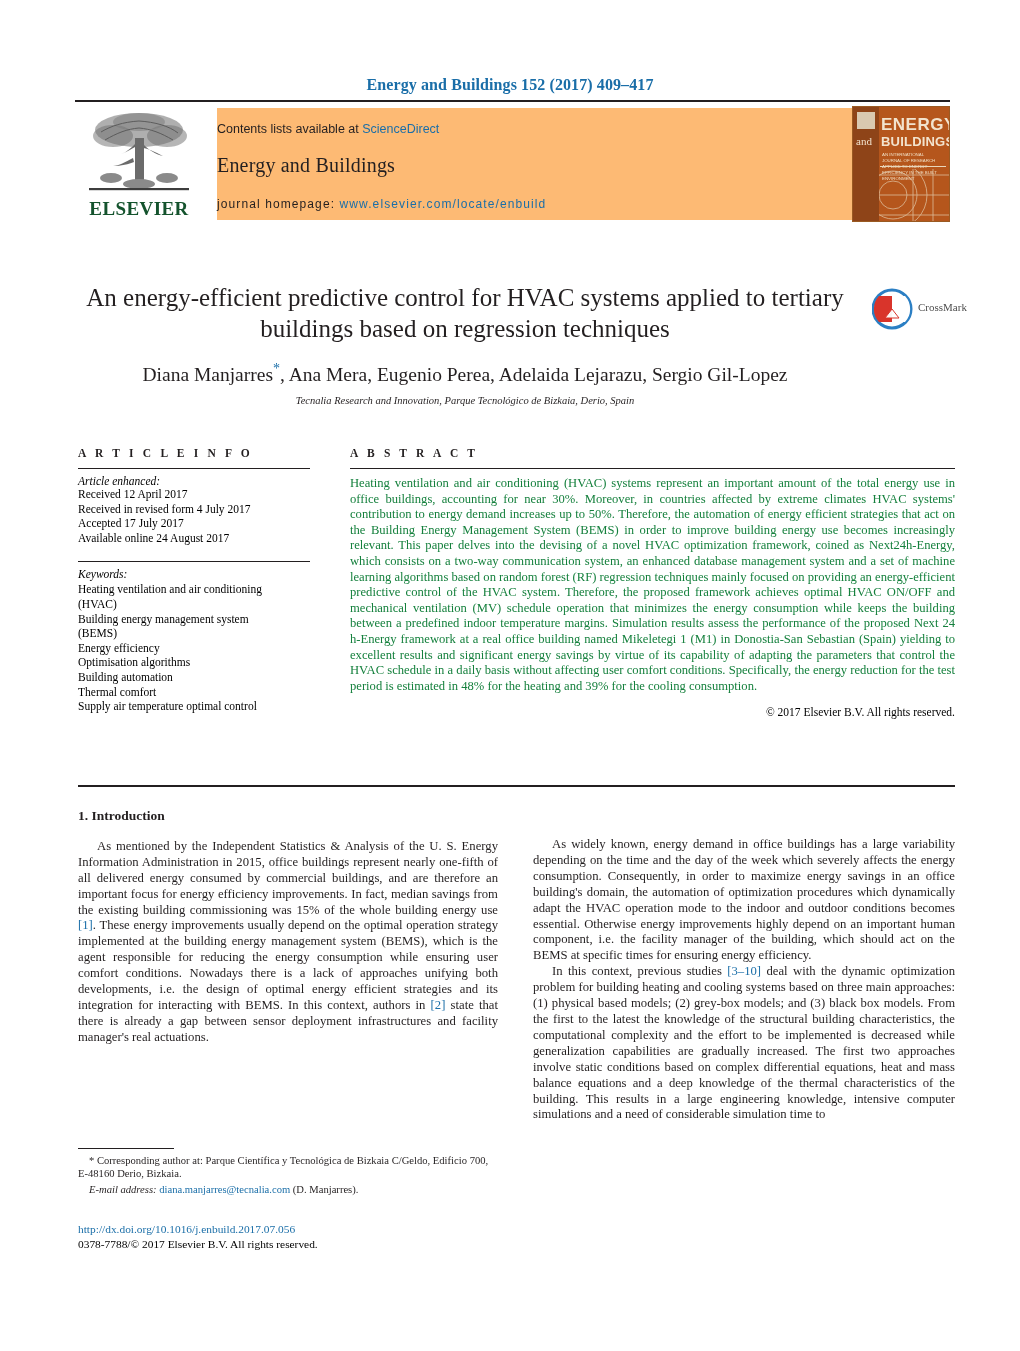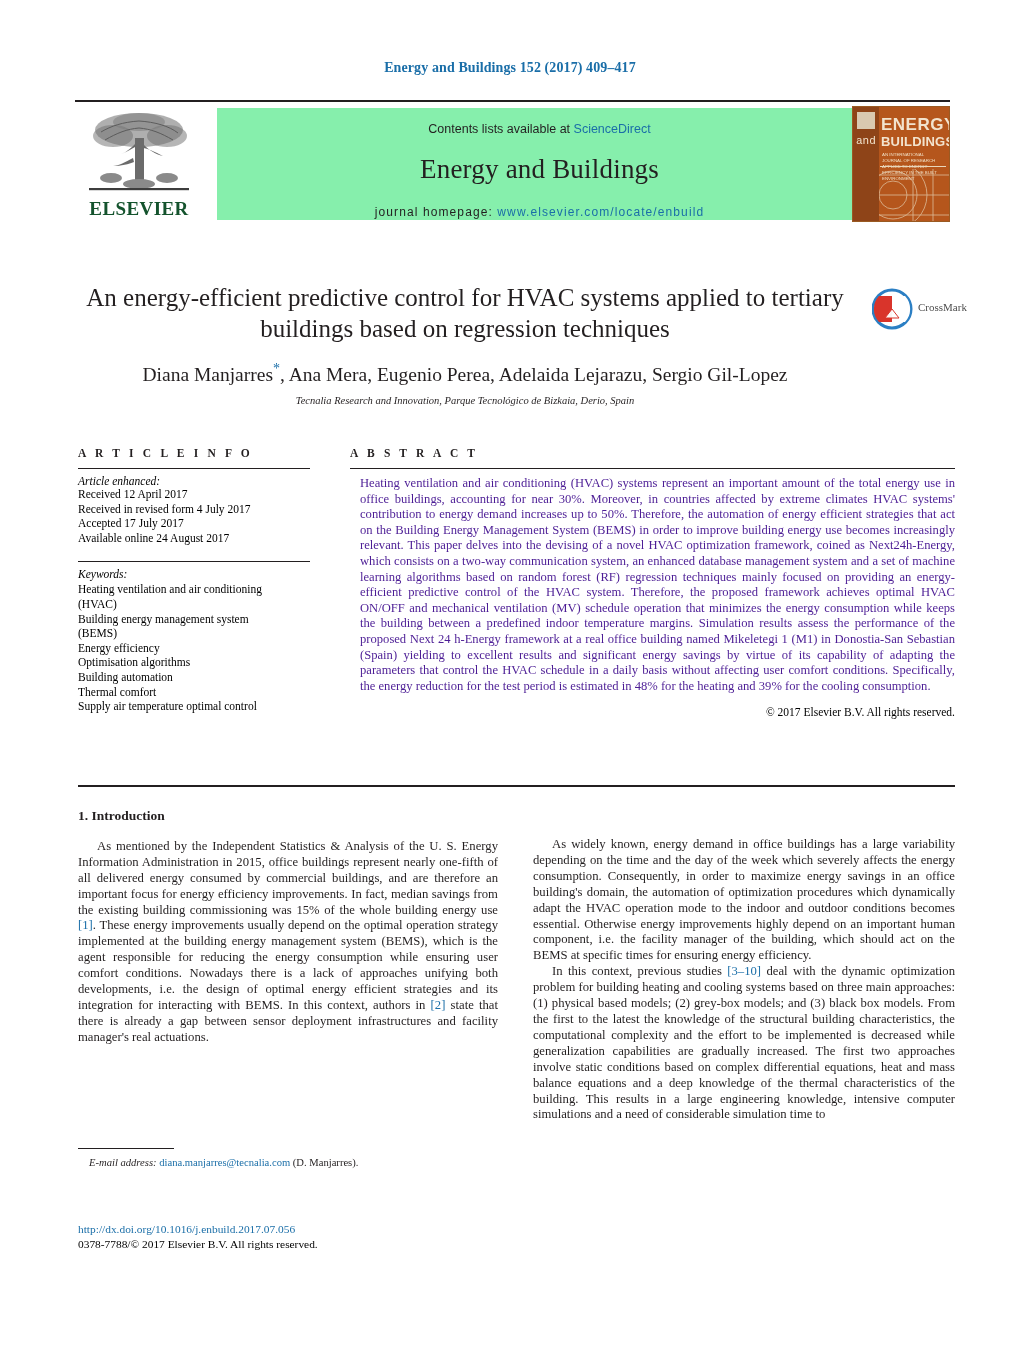--- a/index.html
+++ b/index.html
@@ -18,24 +18,24 @@
   .page {
     position: absolute;
     left: 0; top: 0;
     width: 1020px;
     height: 1351px;
   }
 
   
   .runhead {
     position: absolute;
-    left: 0; top: 60px;
+    left: 0; top: 76px;
     width: 1020px;
     text-align: center;
-    font-size: 14px;
+    font-size: 16px;
     font-weight: bold;
     color: #1a6ea8;
     letter-spacing: .1px;
   }
 
   
   .masthead {
     position: absolute;
     left: 75px; top: 100px;
     width: 875px;
@@ -61,36 +61,36 @@
     font-size: 19px;
     font-weight: bold;
     letter-spacing: .4px;
     color: #14532d;
   }
   .band {
     position: absolute;
     left: 142px; top: 6px;
     width: 645px;
     height: 112px;
-    background: #86efac;
-    text-align: center;
+    background: #fdba74;
+    text-align: left;
   }
   .band .contents {
     margin-top: 14px;
     font-family: "Liberation Sans", sans-serif;
     font-size: 12.5px;
     color: #231f20;
   }
   .band .contents .sd {
     color: #1a6ea8;
   }
   .band .jtitle {
     margin-top: 18px;
     font-family: "Liberation Serif", serif;
-    font-size: 27px;
+    font-size: 20px;
     color: #231f20;
     letter-spacing: .2px;
   }
   .band .homepage {
     margin-top: 20px;
     font-family: "Liberation Sans", sans-serif;
     font-size: 12px;
     letter-spacing: 1.1px;
     color: #231f20;
   }
@@ -114,21 +114,21 @@
     background: #d9c9b0;
   }
   .cover .cov-energy {
     position: absolute; left: 28px; top: 8px;
     font-family: "Liberation Sans", sans-serif;
     font-size: 17px; font-weight: bold;
     color: #f2e3cd; letter-spacing: .5px;
   }
   .cover .cov-and {
     position: absolute; left: 3px; top: 28px;
-    font-family: Liberation Mono, monospace;
+    font-family: Liberation Serif, serif;
     font-size: 11px; color: #f2e3cd;
   }
   .cover .cov-build {
     position: absolute; left: 28px; top: 27px;
     font-family: "Liberation Sans", sans-serif;
     font-size: 13px; font-weight: bold;
     color: #f2e3cd; letter-spacing: .2px;
   }
   .cover .cov-sub {
     position: absolute; left: 29px; top: 45px;
@@ -214,22 +214,21 @@
   }
   .abscol .rule {
     border-top: 1.6px solid #231f20;
     margin-top: 9px;
     margin-bottom: 7px;
   }
   .abstract-text {
     font-size: 12.6px;
     line-height: 15.6px;
     text-align: justify;
-    color: #4c1d95;
-    margin-left: 10px;
+    color: #15803d;
   }
   .copyline {
     margin-top: 12px;
     font-size: 11.5px;
     text-align: right;
   }
   .bigrule {
     position: absolute;
     left: 78px; top: 785px;
     width: 877px;
@@ -407,20 +406,23 @@
     <p><span>As mentioned by the Independent Statistics &amp; Analysis of the U. S. Energy Information Administration in 2015, office buildings represent nearly one-fifth of all delivered energy consumed by commercial buildings, and are therefore an important focus for energy efficiency improvements. In fact, median savings from the existing building commissioning was 15% of the whole building energy use </span><span class="ref">[1]</span><span>. These energy improvements usually depend on the optimal operation strategy implemented at the building energy management system (BEMS), which is the agent responsible for reducing the energy consumption while ensuring user comfort conditions. Nowadays there is a lack of approaches unifying both developments, i.e. the design of optimal energy efficient strategies and its integration for interacting with BEMS. In this context, authors in </span><span class="ref">[2]</span><span> state that there is already a gap between sensor deployment infrastructures and facility manager's real actuations.</span></p>
   </div>
 
   <div class="col col-right">
     <p>As widely known, energy demand in office buildings has a large variability depending on the time and the day of the week which severely affects the energy consumption. Consequently, in order to maximize energy savings in an office building's domain, the automation of optimization procedures which dynamically adapt the HVAC operation mode to the indoor and outdoor conditions becomes essential. Otherwise energy improvements highly depend on an important human component, i.e. the facility manager of the building, which should act on the BEMS at specific times for ensuring energy efficiency.</p>
     <p style="margin-top:0;"><span>In this context, previous studies </span><span class="ref">[3–10]</span><span> deal with the dynamic optimization problem for building heating and cooling systems based on three main approaches: (1) physical based models; (2) grey-box models; and (3) black box models. From the first to the latest the knowledge of the structural building characteristics, the computational complexity and the effort to be implemented is decreased while generalization capabilities are gradually increased. The first two approaches involve static conditions based on complex differential equations, heat and mass balance equations and a deep knowledge of the thermal characteristics of the building. This results in a large engineering knowledge, intensive computer simulations and a need of considerable simulation time to</span></p>
   </div>
 
   <div class="footsep"></div>
   <div class="footnote">
+    <div class="fn-line">
+      <span>*</span><span> Corresponding author at: Parque Científica y Tecnológica de Bizkaia C/Geldo, Edificio 700, E-48160 Derio, Bizkaia.</span>
+    </div>
     <div class="fn-line" style="margin-top:2px;">
       <span class="em-lbl">E-mail address:</span>
       <span class="link">diana.manjarres@tecnalia.com</span><span> (D. Manjarres).</span>
     </div>
   </div>
 
   <div class="doi">
     <div class="doi-url">http://dx.doi.org/10.1016/j.enbuild.2017.07.056</div>
     <div>0378-7788/© 2017 Elsevier B.V. All rights reserved.</div>
   </div>

